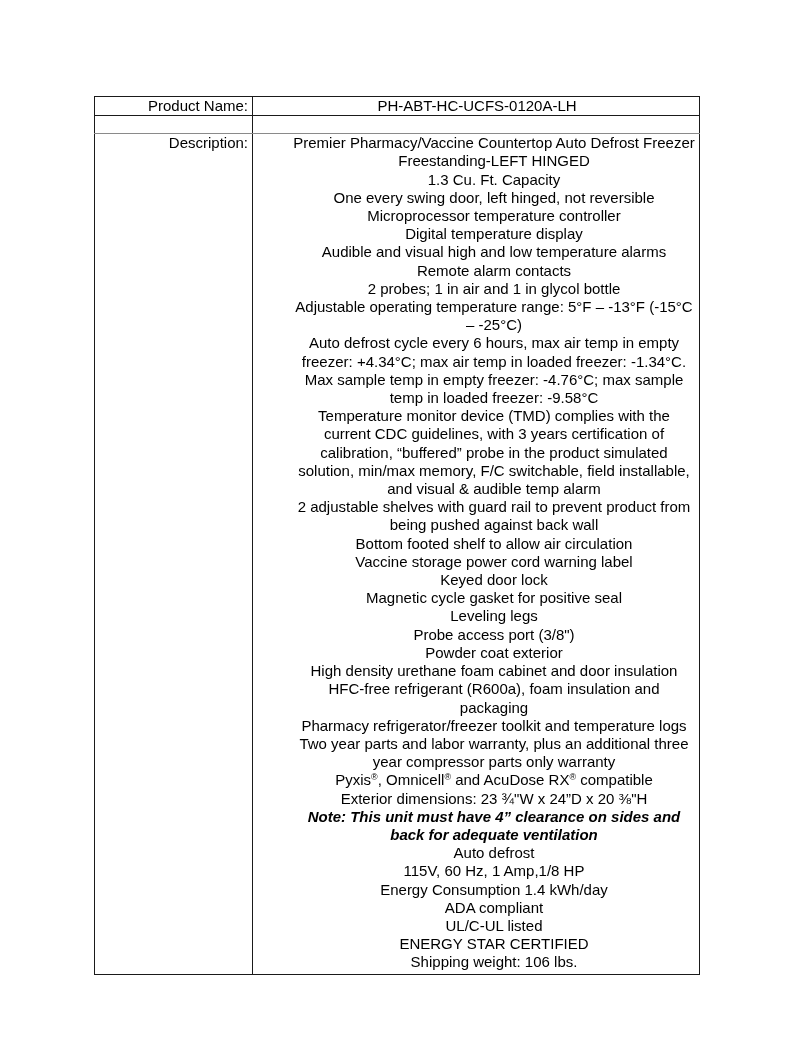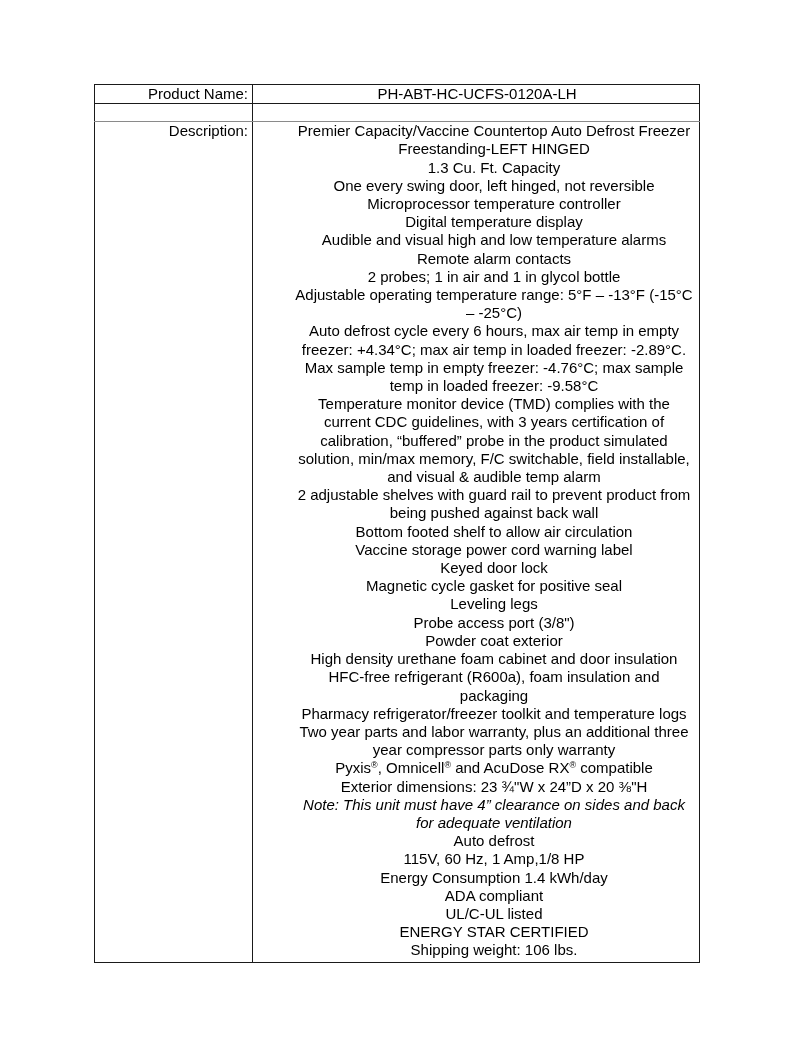--- a/index.html
+++ b/index.html
@@ -1,58 +1,58 @@
 <!DOCTYPE html>
 <html><head>
 <meta charset="utf-8">
 <style>
   html, body { margin: 0; padding: 0; background: #ffffff; }
   body { width: 802px; height: 1037px; position: relative; font-family: "Liberation Sans", sans-serif; color: #000; }
   table.spec {
-    position: absolute; left: 94px; top: 84px; width: 606px;
+    position: absolute; left: 94px; top: 96px; width: 606px;
     border-collapse: collapse; font-size: 15px; line-height: 18.2px;
   }
   table.spec td { border: 1px solid #1a1a1a; vertical-align: top; padding: 0 4px 0 6px; }
   td.label { width: 113px; text-align: right; padding-right: 5px; }
   td.value { padding-left: 6px; text-align: center; }
   tr.r1 td { height: 18px; }
   tr.r2 td { height: 17px; border-bottom-color: #8a8a8a; }
   tr.r3 td { padding-bottom: 2px; padding-left: 40px; }
   .line { display: block; }
-  .italic { font-style: italic; }
+  .italic { font-style: italic; font-weight: bold; }
   sup { font-size: 9px; line-height: 0; vertical-align: 5px; }
 </style>
 </head>
 <body>
 
 <table class="spec">
   <tbody>
       <tr class="r1">
     <td class="label">Product Name:</td>
     <td class="value">PH-ABT-HC-UCFS-0120A-LH</td>
   </tr>
   <tr class="r2">
     <td class="label"></td>
     <td class="value"></td>
   </tr>
   <tr class="r3">
     <td class="label">Description:</td>
     <td class="value">
       <div id="desc1">
-            <span class="line">Premier Capacity/Vaccine Countertop Auto Defrost Freezer</span>
+            <span class="line">Premier Pharmacy/Vaccine Countertop Auto Defrost Freezer</span>
             <span class="line">Freestanding-LEFT HINGED</span>
             <span class="line">1.3 Cu. Ft. Capacity</span>
             <span class="line">One every swing door, left hinged, not reversible</span>
             <span class="line">Microprocessor temperature controller</span>
             <span class="line">Digital temperature display</span>
             <span class="line">Audible and visual high and low temperature alarms</span>
             <span class="line">Remote alarm contacts</span>
             <span class="line">2 probes; 1 in air and 1 in glycol bottle</span>
             <span class="line">Adjustable operating temperature range: 5°F – -13°F (-15°C – -25°C)</span>
-            <span class="line">Auto defrost cycle every 6 hours, max air temp in empty freezer: +4.34°C; max air temp in loaded freezer: -2.89°C. Max sample temp in empty freezer:  -4.76°C; max sample temp in loaded freezer: -9.58°C</span>
+            <span class="line">Auto defrost cycle every 6 hours, max air temp in empty freezer: +4.34°C; max air temp in loaded freezer: -1.34°C. Max sample temp in empty freezer:  -4.76°C; max sample temp in loaded freezer: -9.58°C</span>
             <span class="line">Temperature monitor device (TMD) complies with the current CDC guidelines, with 3 years certification of calibration, “buffered” probe in the product simulated solution, min/max memory, F/C switchable, field installable, and visual &amp; audible temp alarm</span>
             <span class="line">2 adjustable shelves with guard rail to prevent product from being pushed against back wall</span>
             <span class="line">Bottom footed shelf to allow air circulation</span>
             <span class="line">Vaccine storage power cord warning label</span>
             <span class="line">Keyed door lock</span>
             <span class="line">Magnetic cycle gasket for positive seal</span>
             <span class="line">Leveling legs</span>
             <span class="line">Probe access port (3/8")</span>
             <span class="line">Powder coat exterior</span>
             <span class="line">High density urethane foam cabinet and door insulation</span>

